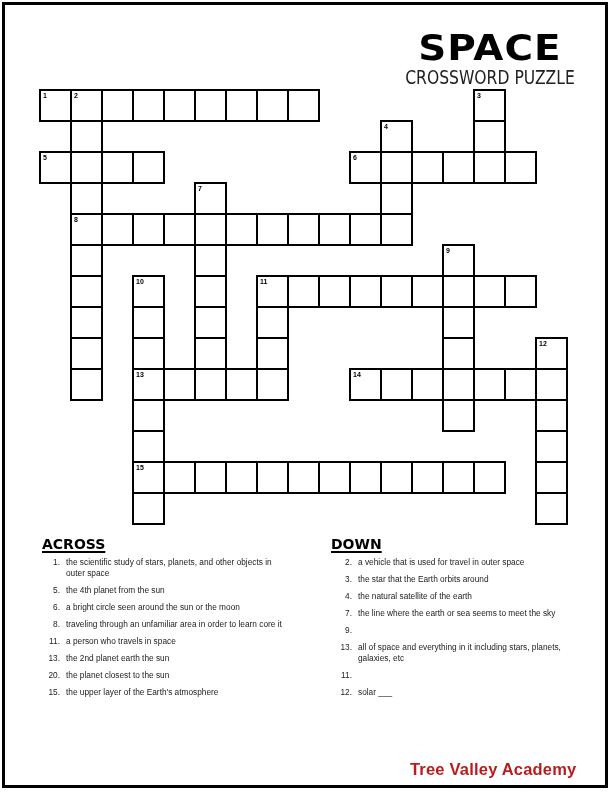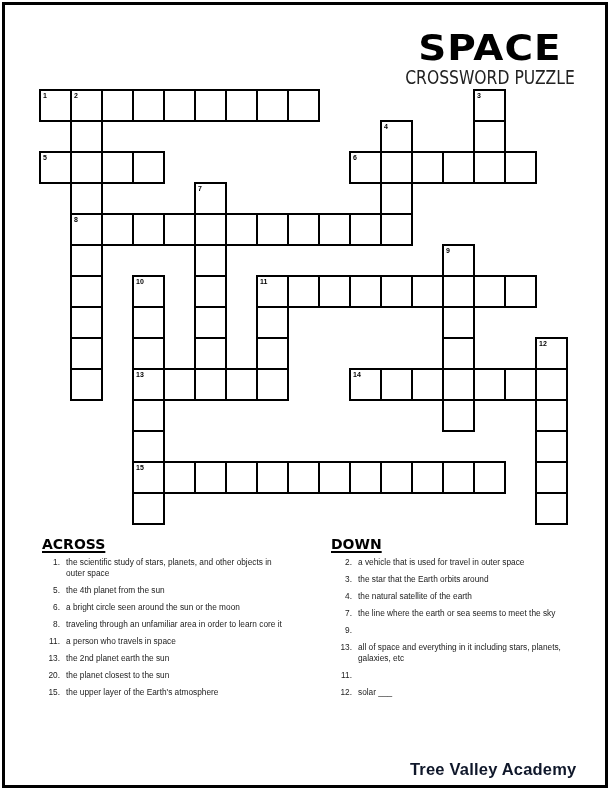--- a/index.html
+++ b/index.html
@@ -9,21 +9,21 @@
   .subtitle { position:absolute; left:380px; top:66px; width:220px; text-align:center; font-family:"DejaVu Sans", sans-serif; font-size:19px; line-height:22px; color:#222; transform:scaleX(0.82); letter-spacing:0px; }
   .grid { position:absolute; left:0; top:0; width:612px; height:540px; }
   .cell { position:absolute; width:31px; height:31px; box-sizing:border-box; border:2.5px solid #000; background:#fff; margin-left:-1px; margin-top:-1px; }
   .cell .num { position:absolute; left:2px; top:0px; font-size:7px; font-weight:bold; line-height:9px; color:#000; }
   .clues-head { position:absolute; font-family:"DejaVu Sans", sans-serif; font-weight:900; font-size:14px; text-decoration:underline; text-decoration-thickness:2px; text-underline-offset:2px; color:#000; }
   .clues { position:absolute; font-size:8.3px; line-height:11px; color:#222; }
   .clue { display:flex; margin-bottom:6px; }
   .clue .n { width:22px; text-align:right; padding-right:6px; flex:none; }
   .clue .t { flex:1; }
   .clue .t .extra { display:block; margin-top:6px; }
-  .brand { position:absolute; left:410px; top:760px; font-weight:bold; font-size:16.5px; color:#0f172a; letter-spacing:0.2px;text-align:right; }
+  .brand { position:absolute; left:410px; top:760px; font-weight:bold; font-size:16.5px; color:#b91c1c; letter-spacing:0.2px;text-align:right; }
 </style>
 </head>
 <body>
 
 <div class="frame"></div>
 
 <div class="title">SPACE</div>
 <div class="subtitle">CROSSWORD PUZZLE #2</div>
 
 <div class="grid" id="grid">

